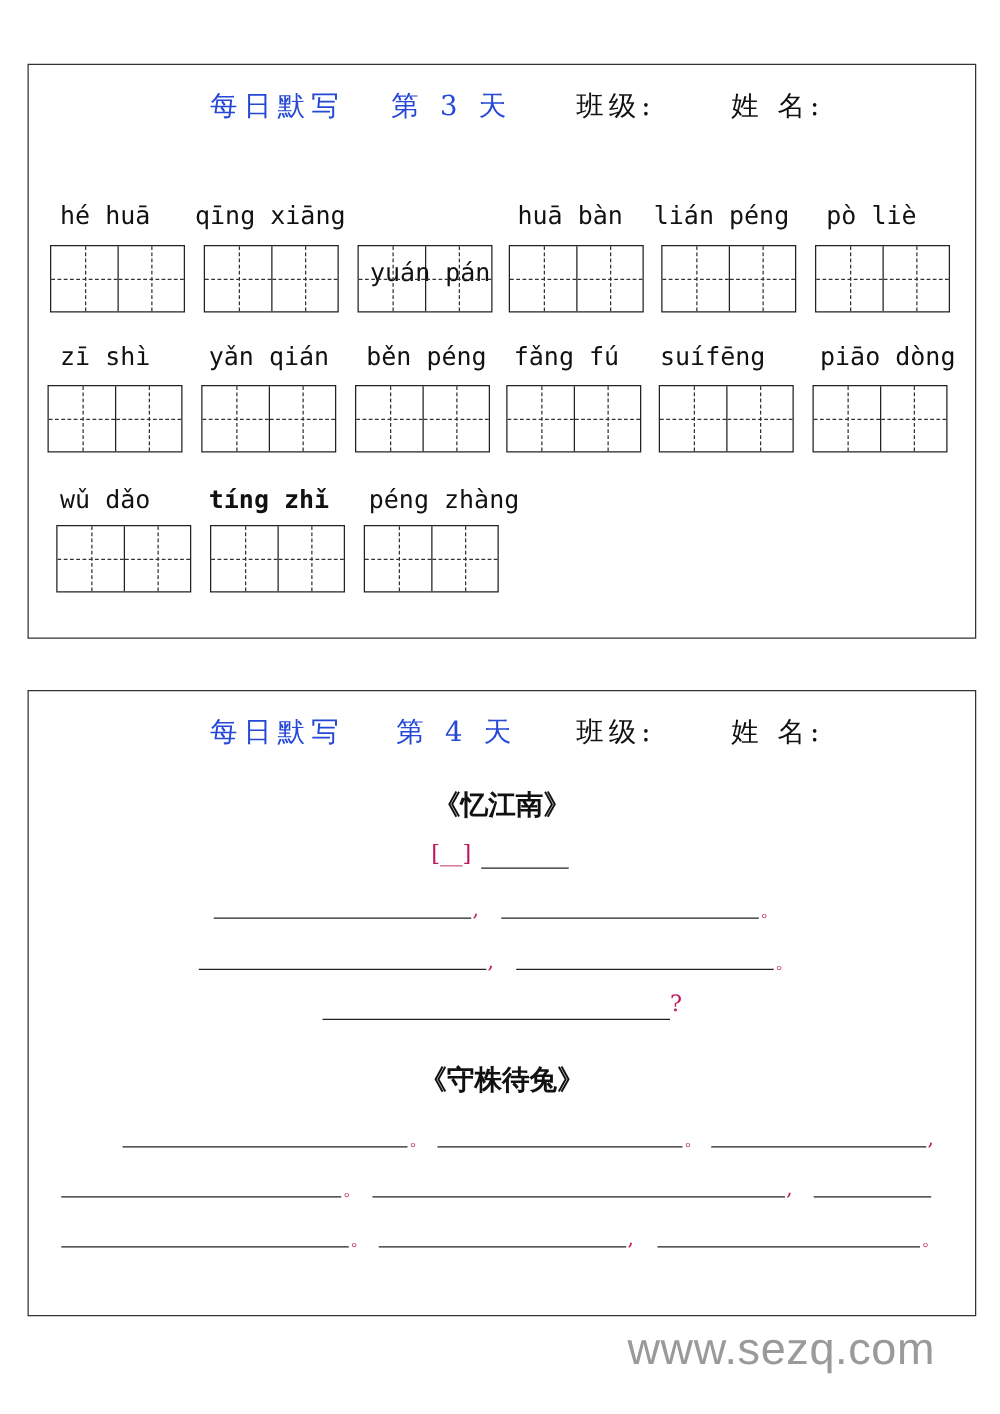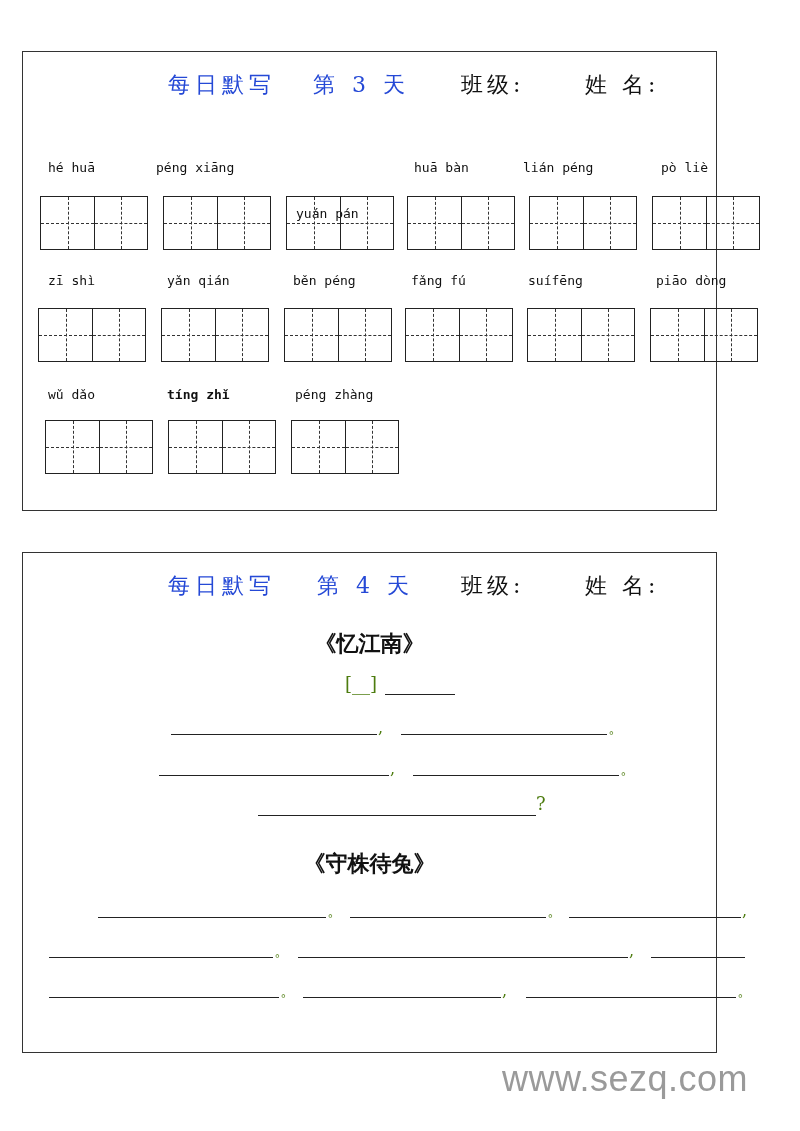--- a/index.html
+++ b/index.html
@@ -1,54 +1,54 @@
 <!DOCTYPE html>
 <html><head>
 <meta charset="utf-8">
 <style>
   html, body { margin: 0; padding: 0; background: #ffffff; }
   body { width: 800px; height: 1131px; position: relative; overflow: hidden;
          font-family: "DejaVu Serif", "Liberation Serif", serif; color: #111; }
 
-  .card { position: absolute; left: 22px; width: 695px; border: 1.5px solid #333; background: #fff; box-sizing: border-box; }
+  .card { position: absolute; left: 22px; width: 759px; border: 1.5px solid #333; background: #fff; box-sizing: border-box; }
   #card1 { top: 51px; height: 460px; }
   #card2 { top: 552px; height: 501px; }
 
   .header { position: absolute; top: 18px; left: 0; right: 0; height: 30px; font-size: 22px; }
   .header .blue { color: #2549d6; position: absolute; letter-spacing: 5px; }
   .header .black { color: #111; position: absolute; letter-spacing: 4px; }
 
   .poem-title { position: absolute; left: 0; right: 0; text-align: center; font-size: 22px; color: #111; }
 
-  .pinyin { position: absolute; font-family: "DejaVu Sans Mono", "Liberation Mono", monospace; font-size: 13px; color: #111; white-space: nowrap; }
+  .pinyin { position: absolute; font-family: "DejaVu Sans Mono", "Liberation Mono", monospace; font-size: 20px; color: #111; white-space: nowrap; }
 
   .grid { position: absolute; width: 108px; height: 54px; border: 1.5px solid #222; box-sizing: border-box; display: flex; }
   .cell { position: relative; width: 50%; height: 100%; box-sizing: border-box; }
   .cell + .cell { border-left: 1.5px solid #222; }
   .cell .v { position: absolute; left: 50%; top: 0; bottom: 0; border-left: 1.3px dashed #333; }
   .cell .h { position: absolute; top: 50%; left: 0; right: 0; border-top: 1.3px dashed #333; }
 
   .line { position: absolute; border-bottom: 1.3px solid #222; height: 0; }
-  .punct { position: absolute; font-size: 16px; color: #4d7c0f; }
+  .punct { position: absolute; font-size: 16px; color: #be185d; }
 
   .watermark { position: absolute; left: 502px; top: 1058px; font-family: "Liberation Sans", sans-serif; font-size: 36px; color: #9a9a9a; letter-spacing: 0.5px; }
 </style>
 </head>
 <body>
 
 <div id="card1" class="card">
   <div class="header">
     <span class="blue" style="left:145px;">每日默写</span>
     <span class="blue" style="left:278px;margin-left:12px;">第 3 天</span>
     <span class="black" style="left:438px;">班级:</span>
     <span class="black" style="left:562px;">姓 名:</span>
   </div>
 
   <span class="pinyin" style="left:25px; top:108px;">hé huā</span>
-  <span class="pinyin" style="left:133px; top:108px;">péng xiāng</span>
+  <span class="pinyin" style="left:133px; top:108px;">qīng xiāng</span>
   <span class="pinyin" style="left:273px; top:108px;margin-top:46px;">yuán pán</span>
   <span class="pinyin" style="left:391px; top:108px;">huā bàn</span>
   <span class="pinyin" style="left:500px; top:108px;">lián péng</span>
   <span class="pinyin" style="left:638px; top:108px;">pò liè</span>
 
   <div class="grid" style="left:17px; top:144px;">
       <div class="cell">
         <i class="v"></i>
         <i class="h"></i>
       </div>

